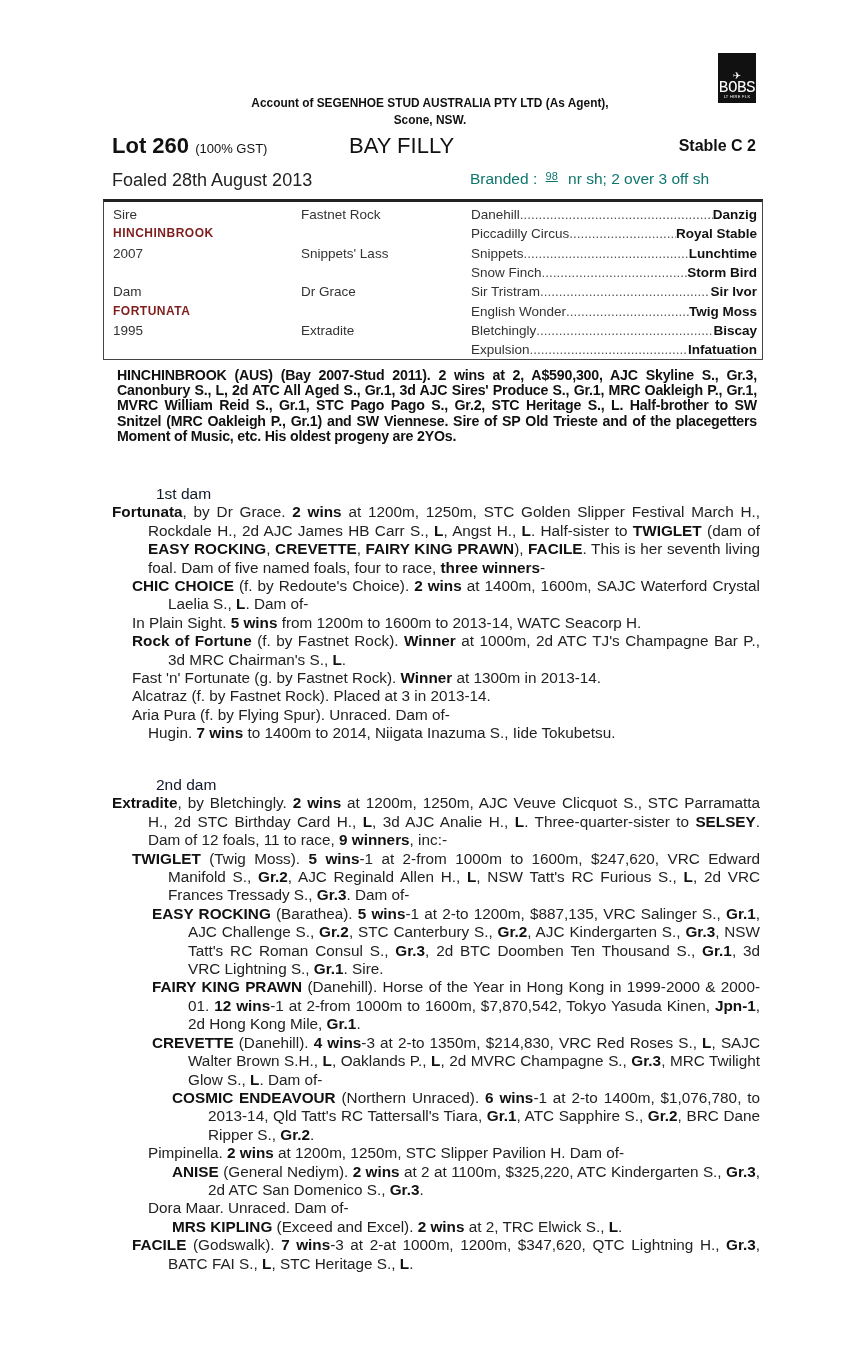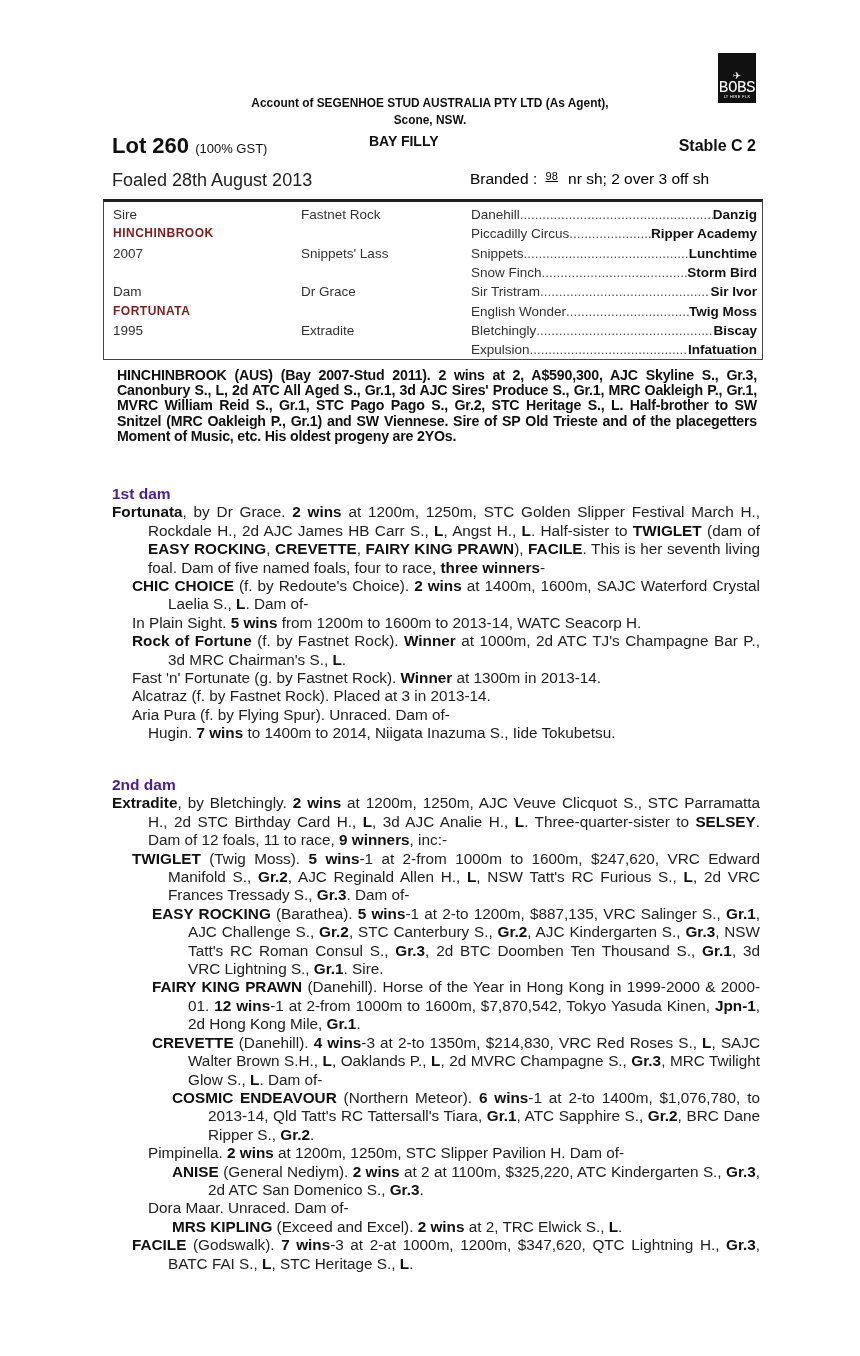--- a/index.html
+++ b/index.html
@@ -5,38 +5,38 @@
   html, body { margin:0; padding:0; background:#ffffff; }
   body { width:860px; height:1356px; position:relative; overflow:hidden; color:#111; font-family:"Liberation Sans", sans-serif; }
   .logo { position:absolute; left:718px; top:53px; width:38px; height:50px; background:#111; color:#fff; display:flex; flex-direction:column; align-items:center; justify-content:flex-end; padding-bottom:4px; box-sizing:border-box; }
   .logo .bird { font-size:10px; line-height:10px; margin-bottom:2px; }
   .logo .word { font-family:Liberation Mono, monospace; font-size:16px; letter-spacing:-0.5px; line-height:11px; }
   .logo .sub { font-size:4px; line-height:5px; letter-spacing:0.3px; }
   .account { position:absolute; left:0; width:860px; top:94px; text-align:center; font-family:"Liberation Sans", sans-serif; font-weight:bold; font-size:13.5px; line-height:17px; transform:scaleX(0.88); transform-origin:430px 0; }
   .lotline { position:absolute; left:112px; top:133px; width:648px; height:26px; }
   .lot { position:absolute; left:0; top:0; font-weight:bold; font-size:22px; }
   .gst { font-weight:normal; font-size:13px; }
-  .colour { position:absolute; left:257px; top:0; font-weight:bold; font-size:14px; }
+  .colour { position:absolute; left:237px; top:0; font-weight:normal; font-size:22px; }
   .stable { position:absolute; right:4px; top:4px; font-weight:bold; font-size:16px; }
   .foaled { position:absolute; left:112px; top:170px; font-size:18px; color:#222; }
-  .branded { position:absolute; left:470px; top:170px; font-size:15.5px; color:#000000; }
+  .branded { position:absolute; left:470px; top:170px; font-size:15.5px; color:#0f766e; }
   .brandmark { display:inline-block; font-size:11px; line-height:9px; vertical-align:4px; margin:0 6px 0 4px; text-decoration:underline; }
   .pedigree { position:absolute; left:103px; top:199px; width:660px; height:161px; border:1.5px solid #444; border-top:3px solid #222; box-sizing:border-box; font-size:13.5px; color:#333; }
   .ped-row { position:absolute; height:19px; line-height:19px; }
   .c1 { left:9px; }
   .c2 { left:197px; }
   .c3 { left:367px; width:286px; display:flex; }
   .c3 .a { white-space:nowrap;text-align:right; }
   .c3 .dots { flex:1; overflow:hidden; white-space:nowrap; color:#555; letter-spacing:0px; }
   .c3 .dots::after { content:"................................................................................................"; }
   .c3 .b { white-space:nowrap; }
   .bigname { font-weight:bold; font-size:12px; color:#7f1d1d; letter-spacing:0.5px; }
   .sire-note { position:absolute; left:117px; top:368px; width:640px; font-weight:bold; font-size:14.2px; line-height:15.2px; text-align:justify; color:#111; letter-spacing:-0.2px; }
   .section { position:absolute; left:112px; width:648px; font-size:15.3px; line-height:18.4px; color:#222; }
-  .h { font-weight:bold; font-size:15.5px; color:#4c1d95; }
+  .h { font-weight:normal; font-size:15.5px; color:#0f172a;margin-left:44px; }
   .p { text-align:justify; text-align-last:left; }
   .b { font-weight:bold; color:#111; }
   .l0 { padding-left:36px; text-indent:-36px; }
   .l1 { padding-left:56px; text-indent:-36px; }
   .l2 { padding-left:76px; text-indent:-36px; }
   .l3 { padding-left:96px; text-indent:-36px; }
   .l2n { padding-left:36px; }
 </style>
 </head>
 <body>
@@ -79,21 +79,21 @@
   <div class="ped-row c2" style="top:119px">Extradite</div>
 
   <div class="ped-row c3" style="top:3px">
       <span class="a">Danehill</span>
       <span class="dots"></span>
       <span class="b">Danzig</span>
     </div>
   <div class="ped-row c3" style="top:22px">
       <span class="a">Piccadilly Circus</span>
       <span class="dots"></span>
-      <span class="b">Ripper Academy</span>
+      <span class="b">Royal Stable</span>
     </div>
   <div class="ped-row c3" style="top:42px">
       <span class="a">Snippets</span>
       <span class="dots"></span>
       <span class="b">Lunchtime</span>
     </div>
   <div class="ped-row c3" style="top:61px">
       <span class="a">Snow Finch</span>
       <span class="dots"></span>
       <span class="b">Storm Bird</span>
@@ -134,19 +134,19 @@
   <div class="p" style="padding-left:36px"><span>Hugin. </span><span class="b">7 wins</span><span> to 1400m to 2014, Niigata Inazuma S., Iide Tokubetsu.</span></div>
 </div>
 
 <div class="section" style="top:776px">
   <div class="h">2nd dam</div>
   <div class="p l0"><span class="b">Extradite</span><span>, by Bletchingly. </span><span class="b">2 wins</span><span> at 1200m, 1250m, AJC Veuve Clicquot S., STC Parramatta H., 2d STC Birthday Card H., </span><span class="b">L</span><span>, 3d AJC Analie H., </span><span class="b">L</span><span>. Three-quarter-sister to </span><span class="b">SELSEY</span><span>. Dam of 12 foals, 11 to race, </span><span class="b">9 winners</span><span>, inc:-</span></div>
   <div class="p l1"><span class="b">TWIGLET</span><span> (Twig Moss). </span><span class="b">5 wins</span><span>-1 at 2-from 1000m to 1600m, $247,620, VRC Edward Manifold S., </span><span class="b">Gr.2</span><span>, AJC Reginald Allen H., </span><span class="b">L</span><span>, NSW Tatt's RC Furious S., </span><span class="b">L</span><span>, 2d VRC Frances Tressady S., </span><span class="b">Gr.3</span><span>. Dam of-</span></div>
   <div class="p l2"><span class="b">EASY ROCKING</span><span> (Barathea). </span><span class="b">5 wins</span><span>-1 at 2-to 1200m, $887,135, VRC Salinger S., </span><span class="b">Gr.1</span><span>, AJC Challenge S., </span><span class="b">Gr.2</span><span>, STC Canterbury S., </span><span class="b">Gr.2</span><span>, AJC Kindergarten S., </span><span class="b">Gr.3</span><span>, NSW Tatt's RC Roman Consul S., </span><span class="b">Gr.3</span><span>, 2d BTC Doomben Ten Thousand S., </span><span class="b">Gr.1</span><span>, 3d VRC Lightning S., </span><span class="b">Gr.1</span><span>. Sire.</span></div>
   <div class="p l2"><span class="b">FAIRY KING PRAWN</span><span> (Danehill). Horse of the Year in Hong Kong in 1999-2000 &amp; 2000-01. </span><span class="b">12 wins</span><span>-1 at 2-from 1000m to 1600m, $7,870,542, Tokyo Yasuda Kinen, </span><span class="b">Jpn-1</span><span>, 2d Hong Kong Mile, </span><span class="b">Gr.1</span><span>.</span></div>
   <div class="p l2"><span class="b">CREVETTE</span><span> (Danehill). </span><span class="b">4 wins</span><span>-3 at 2-to 1350m, $214,830, VRC Red Roses S., </span><span class="b">L</span><span>, SAJC Walter Brown S.H., </span><span class="b">L</span><span>, Oaklands P., </span><span class="b">L</span><span>, 2d MVRC Champagne S., </span><span class="b">Gr.3</span><span>, MRC Twilight Glow S., </span><span class="b">L</span><span>. Dam of-</span></div>
-  <div class="p l3"><span class="b">COSMIC ENDEAVOUR</span><span> (Northern Meteor). </span><span class="b">6 wins</span><span>-1 at 2-to 1400m, $1,076,780, to 2013-14, Qld Tatt's RC Tattersall's Tiara, </span><span class="b">Gr.1</span><span>, ATC Sapphire S., </span><span class="b">Gr.2</span><span>, BRC Dane Ripper S., </span><span class="b">Gr.2</span><span>.</span></div>
+  <div class="p l3"><span class="b">COSMIC ENDEAVOUR</span><span> (Northern Unraced). </span><span class="b">6 wins</span><span>-1 at 2-to 1400m, $1,076,780, to 2013-14, Qld Tatt's RC Tattersall's Tiara, </span><span class="b">Gr.1</span><span>, ATC Sapphire S., </span><span class="b">Gr.2</span><span>, BRC Dane Ripper S., </span><span class="b">Gr.2</span><span>.</span></div>
   <div class="p" style="padding-left:36px"><span>Pimpinella. </span><span class="b">2 wins</span><span> at 1200m, 1250m, STC Slipper Pavilion H. Dam of-</span></div>
   <div class="p l3"><span class="b">ANISE</span><span> (General Nediym). </span><span class="b">2 wins</span><span> at 2 at 1100m, $325,220, ATC Kindergarten S., </span><span class="b">Gr.3</span><span>, 2d ATC San Domenico S., </span><span class="b">Gr.3</span><span>.</span></div>
   <div class="p" style="padding-left:36px"><span>Dora Maar. Unraced. Dam of-</span></div>
   <div class="p l3"><span class="b">MRS KIPLING</span><span> (Exceed and Excel). </span><span class="b">2 wins</span><span> at 2, TRC Elwick S., </span><span class="b">L</span><span>.</span></div>
   <div class="p l1"><span class="b">FACILE</span><span> (Godswalk). </span><span class="b">7 wins</span><span>-3 at 2-at 1000m, 1200m, $347,620, QTC Lightning H., </span><span class="b">Gr.3</span><span>, BATC FAI S., </span><span class="b">L</span><span>, STC Heritage S., </span><span class="b">L</span><span>.</span></div>
 </div>
 
 </body></html>

